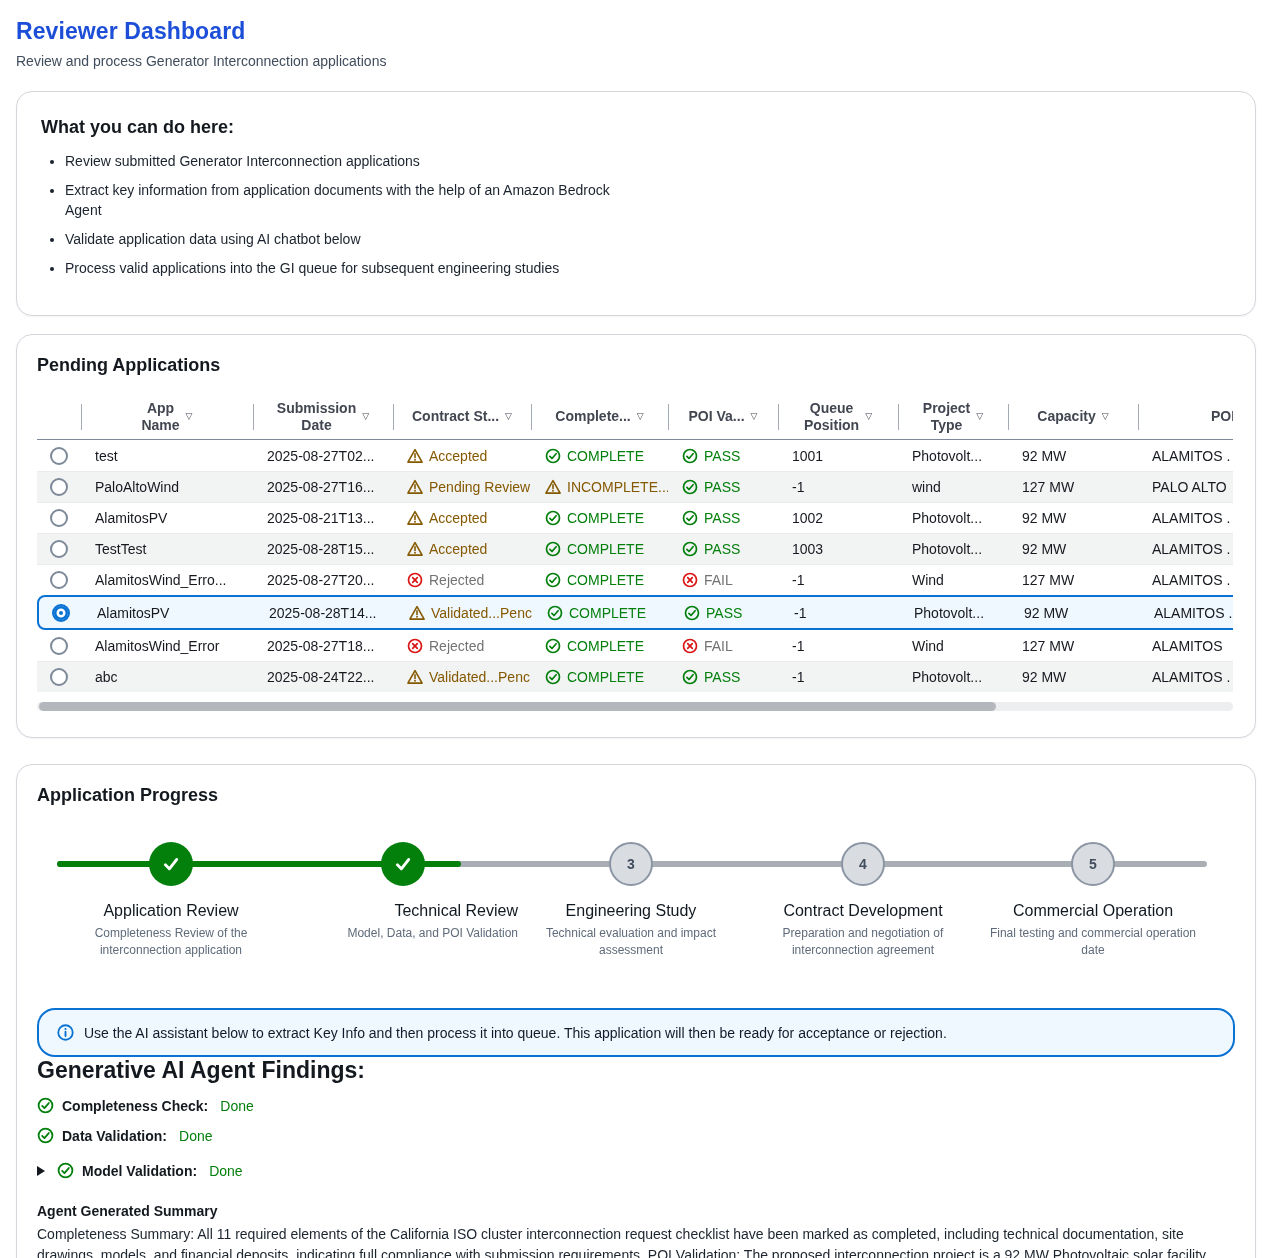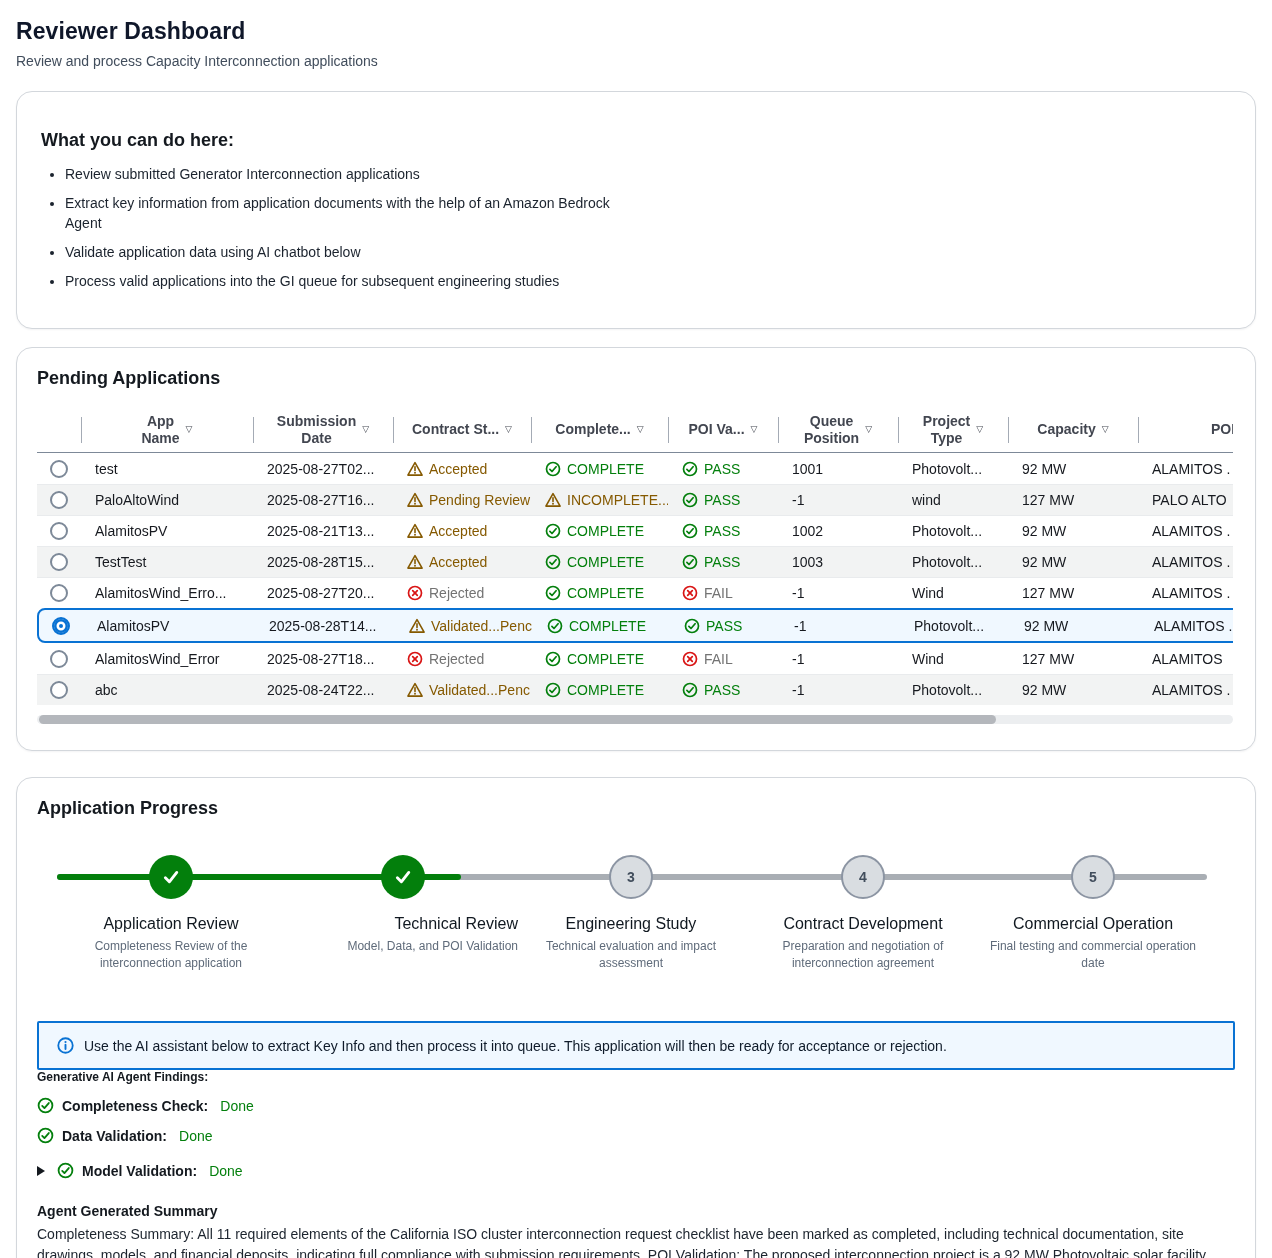--- a/index.html
+++ b/index.html
@@ -3,34 +3,34 @@
 <meta charset="utf-8">
 <style>
   * { box-sizing: border-box; }
   html,body { margin:0; padding:0; background:#ffffff; }
   body {
     width:1272px;
     font-family:"Liberation Sans","DejaVu Sans",sans-serif;
     color:#16191f;
     padding:12px 16px 10px;
   }
-  h1 { margin:6px 0 0; font-size:23px; font-weight:700; color:#0f172a; letter-spacing:.1px; }
+  h1 { margin:6px 0 0; font-size:23px; font-weight:700; color:#1d4ed8; letter-spacing:.1px; }
   .subtitle { margin-top:8px; font-size:14px; color:#414d5c; }
 
   .card {
     background:#fff;
     border:1px solid #d3d7dc;
     border-radius:16px;
     box-shadow:0 1px 2px rgba(0,28,36,.05);
   }
   .card h2 { margin:0; font-size:18px; font-weight:700; color:#14191f; }
-  .card h3 { margin:0; font-size:12px; font-weight:700; color:#14191f; }
+  .card h3 { margin:0; font-size:23px; font-weight:700; color:#14191f; }
 
   
-  .intro-card { margin-top:22px; padding:38px 24px 28px; }
+  .intro-card { margin-top:22px; padding:25px 24px 28px; }
   .intro-card ul { margin:14px 0 0; padding-left:24px; max-width:580px; }
   .intro-card li { font-size:14px; margin-bottom:9px; line-height:1.42; color:#1b232e; }
 
   
   .table-card { margin-top:18px; padding:20px 20px 26px; }
   .table-viewport { margin-top:18px; overflow:hidden; width:1196px; }
   .tbl { width:1271px; --cols:44px 172px 140px 138px 137px 110px 120px 110px 130px 170px; }
   .thead { display:grid; grid-template-columns:var(--cols); align-items:center;
            border-bottom:1.5px solid #7d8998; min-height:46px; }
   .hcell { position:relative; display:flex; align-items:center; justify-content:center;
@@ -67,40 +67,40 @@
   .stepc { position:absolute; top:0; width:44px; height:44px; border-radius:50%;
            display:flex; align-items:center; justify-content:center; }
   .stepc.complete { background:#037f0c; }
   .stepc.upcoming { background:#d9dde1; border:2px solid #8c95a3; color:#414d5c; font-weight:700; font-size:14px; }
   .step-labels { position:relative; height:92px; margin-top:16px; }
   .steplab { position:absolute; width:230px; text-align:center; }
   .steplab .t { font-size:16px; color:#101820; }
   .steplab .d { margin-top:5px; font-size:12px; line-height:1.35; color:#5f6b7a; }
 
   .banner { margin-top:14px; display:flex; align-items:center; gap:10px;
-            background:#f0f8ff; border:2px solid #0972d3; border-radius:2px;
+            background:#f0f8ff; border:2px solid #0972d3; border-radius:18px;
             padding:14px 18px; font-size:14px; color:#0f1b2a; }
 
   .findings-h { margin-top:28px; }
   .finding { display:flex; align-items:center; gap:8px; margin-top:13px; font-size:14px; }
   .finding .lab { font-weight:700; color:#14191f; }
   .finding .val { color:#037f0c; margin-left:4px; }
   .finding.expandable { margin-top:18px; }
   .tri { width:0; height:0; border-left:8px solid #14191f; border-top:5px solid transparent;
          border-bottom:5px solid transparent; margin-right:4px; }
 
   .sum-h { margin-top:24px; font-size:14px; font-weight:700; color:#14191f; }
   .sum-p { margin:5px 0 0; font-size:14px; line-height:1.48; color:#1c242e; max-width:1190px; }
 </style>
 </head>
 <body>
 
 <div>
   <h1>Reviewer Dashboard</h1>
-  <div class="subtitle">Review and process Capacity Interconnection applications</div>
+  <div class="subtitle">Review and process Generator Interconnection applications</div>
 
   <section class="card intro-card">
     <h2>What you can do here:</h2>
     <ul id="intro-list">
         <li>Review submitted Generator Interconnection applications</li>
         <li>Extract key information from application documents with the help of an Amazon Bedrock Agent</li>
         <li>Validate application data using AI chatbot below</li>
         <li>Process valid applications into the GI queue for subsequent engineering studies</li>
       </ul>
   </section>

